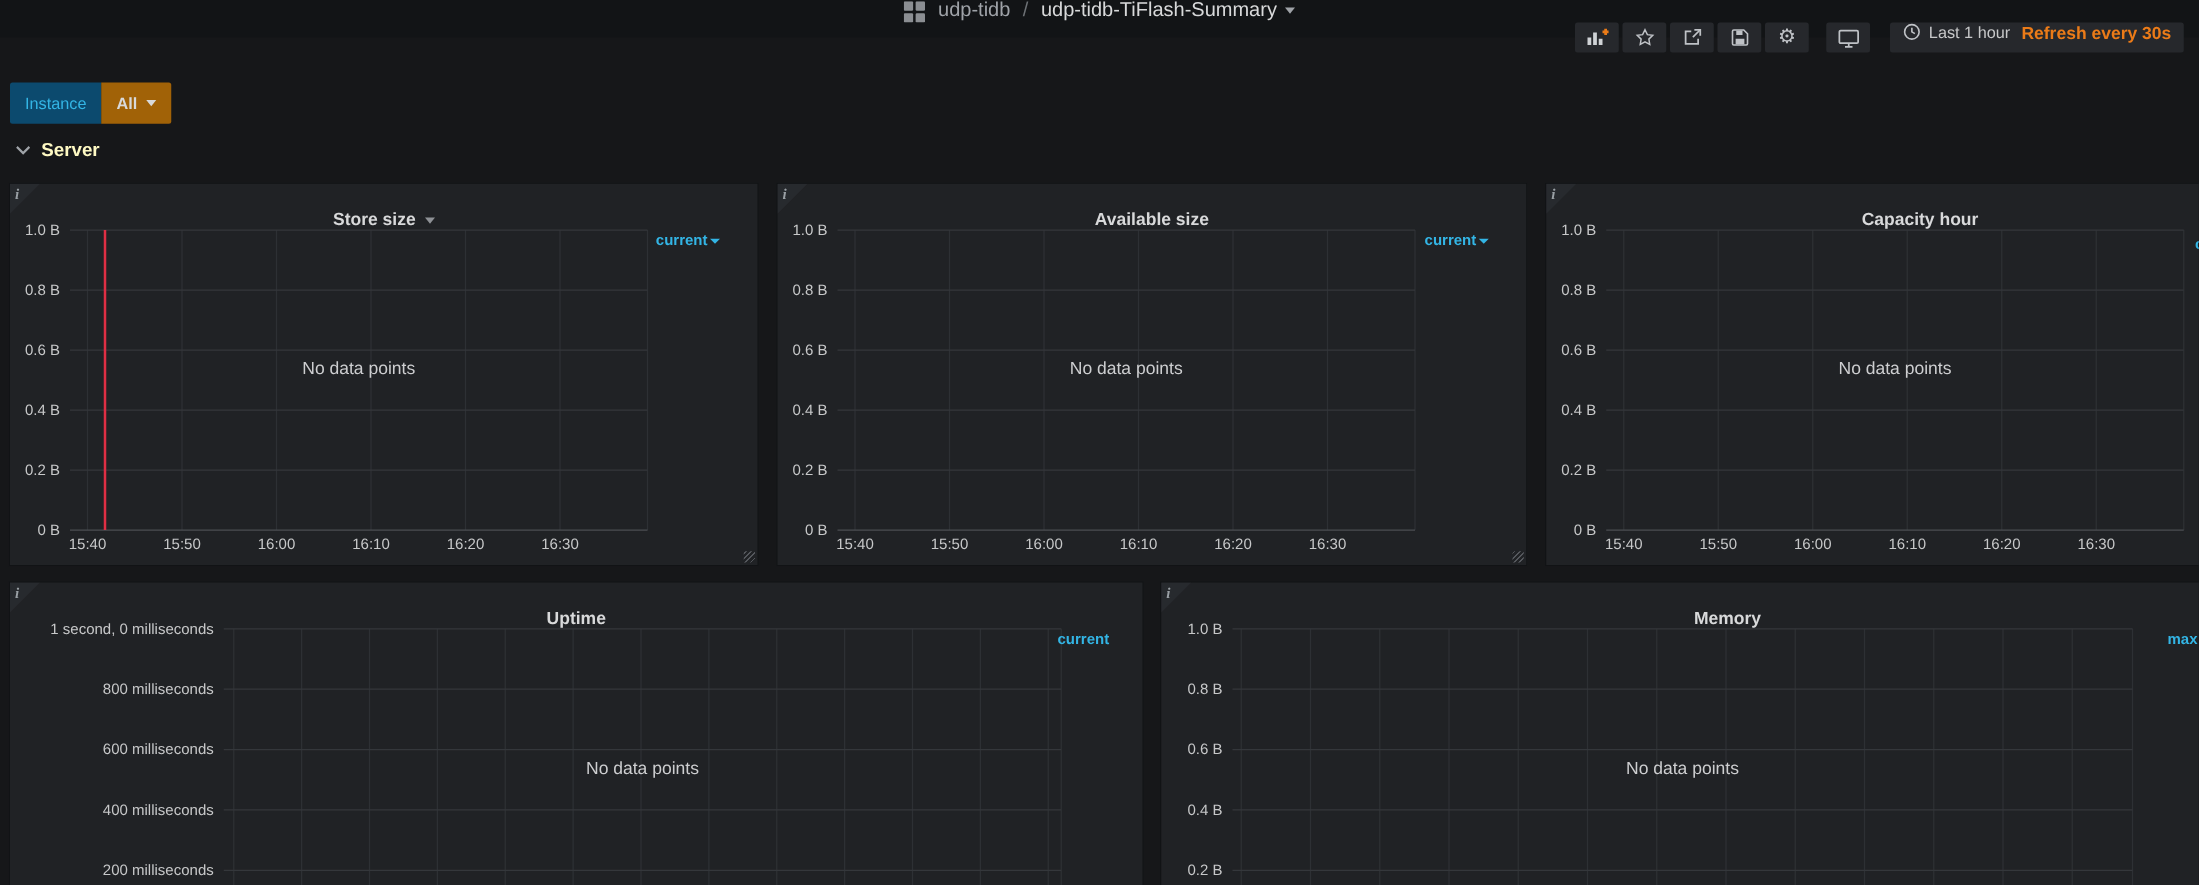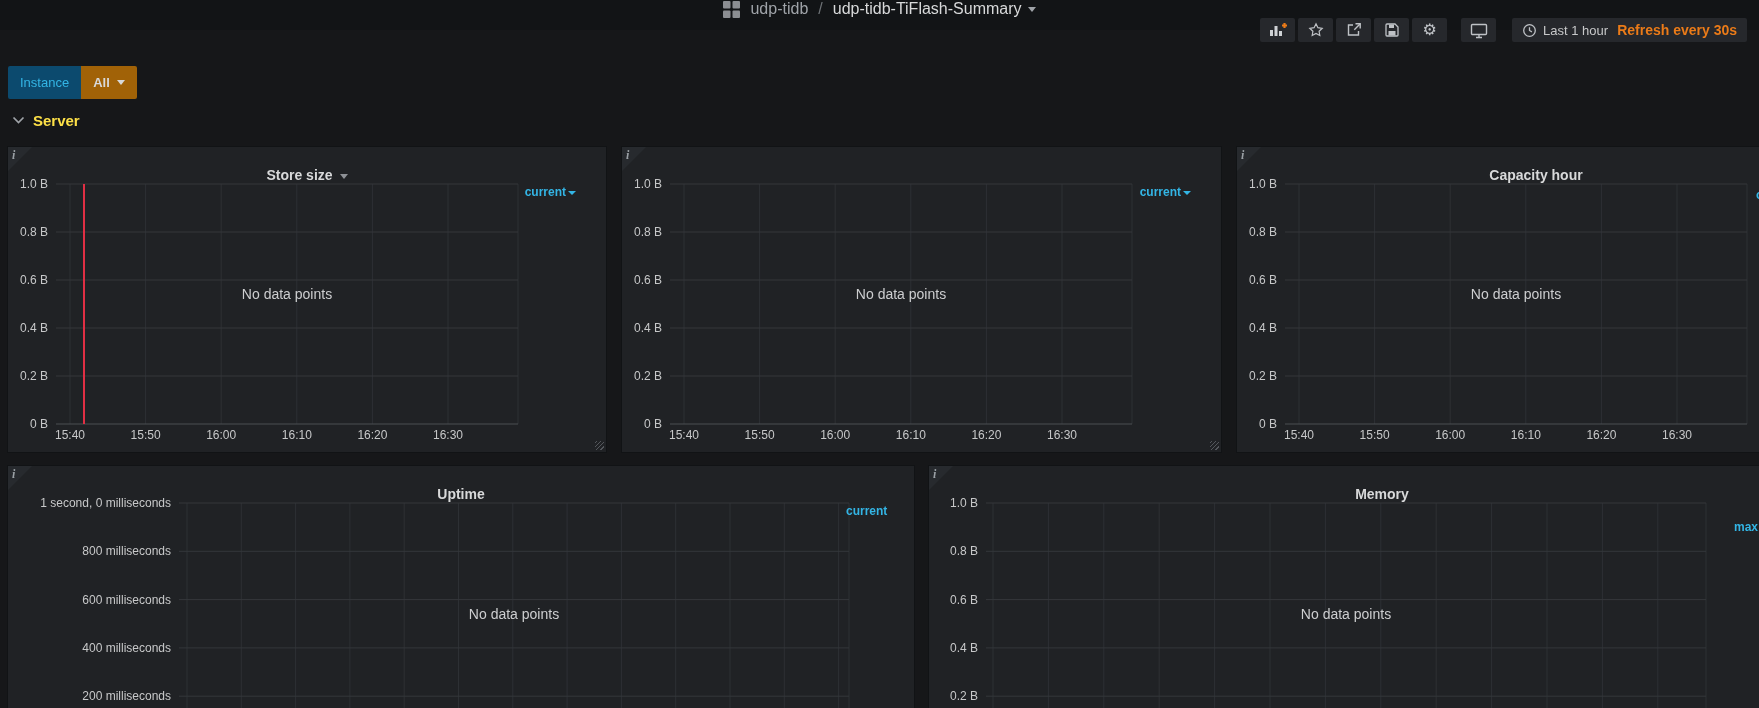--- a/index.html
+++ b/index.html
@@ -17,39 +17,39 @@
   .caret-down { display:inline-block; width:0; height:0; border-left:4px solid transparent;
                 border-right:4px solid transparent; border-top:5px solid #9fa3a8;
                 margin-left:6px; vertical-align:middle; }
   .nav-right { margin-left:auto; display:flex; align-items:center; }
   .nav-btn { width:35px; height:24px; background:#26282c; border-radius:2px;
              display:flex; align-items:center; justify-content:center;
              margin-left:3px; cursor:pointer; }
   .nav-btn.sep { margin-left:14px; }
   .gear-glyph { color:#bfc2c6; font-size:16px; line-height:1; }
   .time-box { height:24px; background:#26282c; border-radius:2px; margin-left:16px;
-              display:flex; align-items:center; padding:0 10px; cursor:pointer; }
+              display:flex; align-items:flex-start; padding:0 10px; cursor:pointer; }
   .time-range { color:#c7c8c9; font-size:13px; margin-left:6px; }
   .time-refresh { color:#eb7b18; font-size:14px; font-weight:700; margin-left:9px; }
 
   
   .submenu { position:absolute; top:66px; left:8px; display:flex; height:33px; }
   .var-label { background:#0c4a6e; color:#33b5e5; font-size:13px; font-weight:500;
                display:flex; align-items:center; padding:0 12px;
                border-radius:2px 0 0 2px; }
   .var-value { background:#a16207; color:#d8d9da; font-size:13px; font-weight:700;
                display:flex; align-items:center; padding:0 12px; border-radius:0 2px 2px 0;
                cursor:pointer; }
   .var-value .caret-down { border-top-color:#d8d9da; border-left-width:4px;
                border-right-width:4px; margin-left:7px; }
 
   
   .section-header { position:absolute; top:112px; left:12px; display:flex;
                     align-items:center; gap:8px; cursor:pointer; }
-  .section-title { color:#fde047; font-size:15px; font-weight:700; }
+  .section-title { color:#fef9c3; font-size:15px; font-weight:700; }
 
   
   .panel { position:absolute; background:#202225; border:1px solid #111315;
            overflow:hidden; }
   #panel-store-size     { left:7px;    top:146px; width:600px; height:307px; }
   #panel-available-size { left:621px;  top:146px; width:601px; height:307px; }
   #panel-capacity-size  { left:1236px; top:146px; width:600px; height:307px; }
   #panel-uptime         { left:7px;    top:465px; width:908px; height:307px; }
   #panel-memory         { left:928px;  top:465px; width:908px; height:307px; }
 
@@ -221,20 +221,21 @@
       <text x="62" y="292" fill="#c7c8c9" font-size="12" text-anchor="middle">15:40</text>
       <text x="137.6" y="292" fill="#c7c8c9" font-size="12" text-anchor="middle">15:50</text>
       <text x="213.2" y="292" fill="#c7c8c9" font-size="12" text-anchor="middle">16:00</text>
       <text x="288.79999999999995" y="292" fill="#c7c8c9" font-size="12" text-anchor="middle">16:10</text>
       <text x="364.4" y="292" fill="#c7c8c9" font-size="12" text-anchor="middle">16:20</text>
       <text x="440" y="292" fill="#c7c8c9" font-size="12" text-anchor="middle">16:30</text>
     </svg>
   <div class="info-corner">
       <span class="info-i">i</span>
     </div>
+  <div class="panel-title"><span>Available size</span></div>
   <div class="no-data" style="left: 48px; width: 462px; top: 139px;">No data points</div>
   <div class="legend-item" style="right: 30px; top: 38px;"><span>current</span><span class="legend-caret"></span></div>
   <div class="resize-grip"></div>
 </div>
 
 <div class="panel" id="panel-capacity-size">
     <svg width="600" height="307" class="plot-svg">
       <line x1="62" y1="37" x2="62" y2="277" stroke="#2d3034" stroke-width="1"></line>
       <line x1="137.6" y1="37" x2="137.6" y2="277" stroke="#2d3034" stroke-width="1"></line>
       <line x1="213.2" y1="37" x2="213.2" y2="277" stroke="#2d3034" stroke-width="1"></line>
@@ -331,15 +332,15 @@
       <line x1="57" y1="181.89999999999998" x2="777" y2="181.89999999999998" stroke="#34373b" stroke-width="1"></line>
       <text x="49" y="185.89999999999998" fill="#c7c8c9" font-size="12" text-anchor="end">0.4 B</text>
       <line x1="57" y1="230.2" x2="777" y2="230.2" stroke="#34373b" stroke-width="1"></line>
       <text x="49" y="234.2" fill="#c7c8c9" font-size="12" text-anchor="end">0.2 B</text>
     </svg>
   <div class="info-corner">
       <span class="info-i">i</span>
     </div>
   <div class="panel-title"><span>Memory</span></div>
   <div class="no-data" style="left: 57px; width: 720px; top: 139.5px;">No data points</div>
-  <div class="legend-item" style="left: 805px; top: 54px;"><span>max</span></div>
+  <div class="legend-item" style="left: 805px; top: 38px;"><span>max</span></div>
 
 </div>
 
 </body></html>

